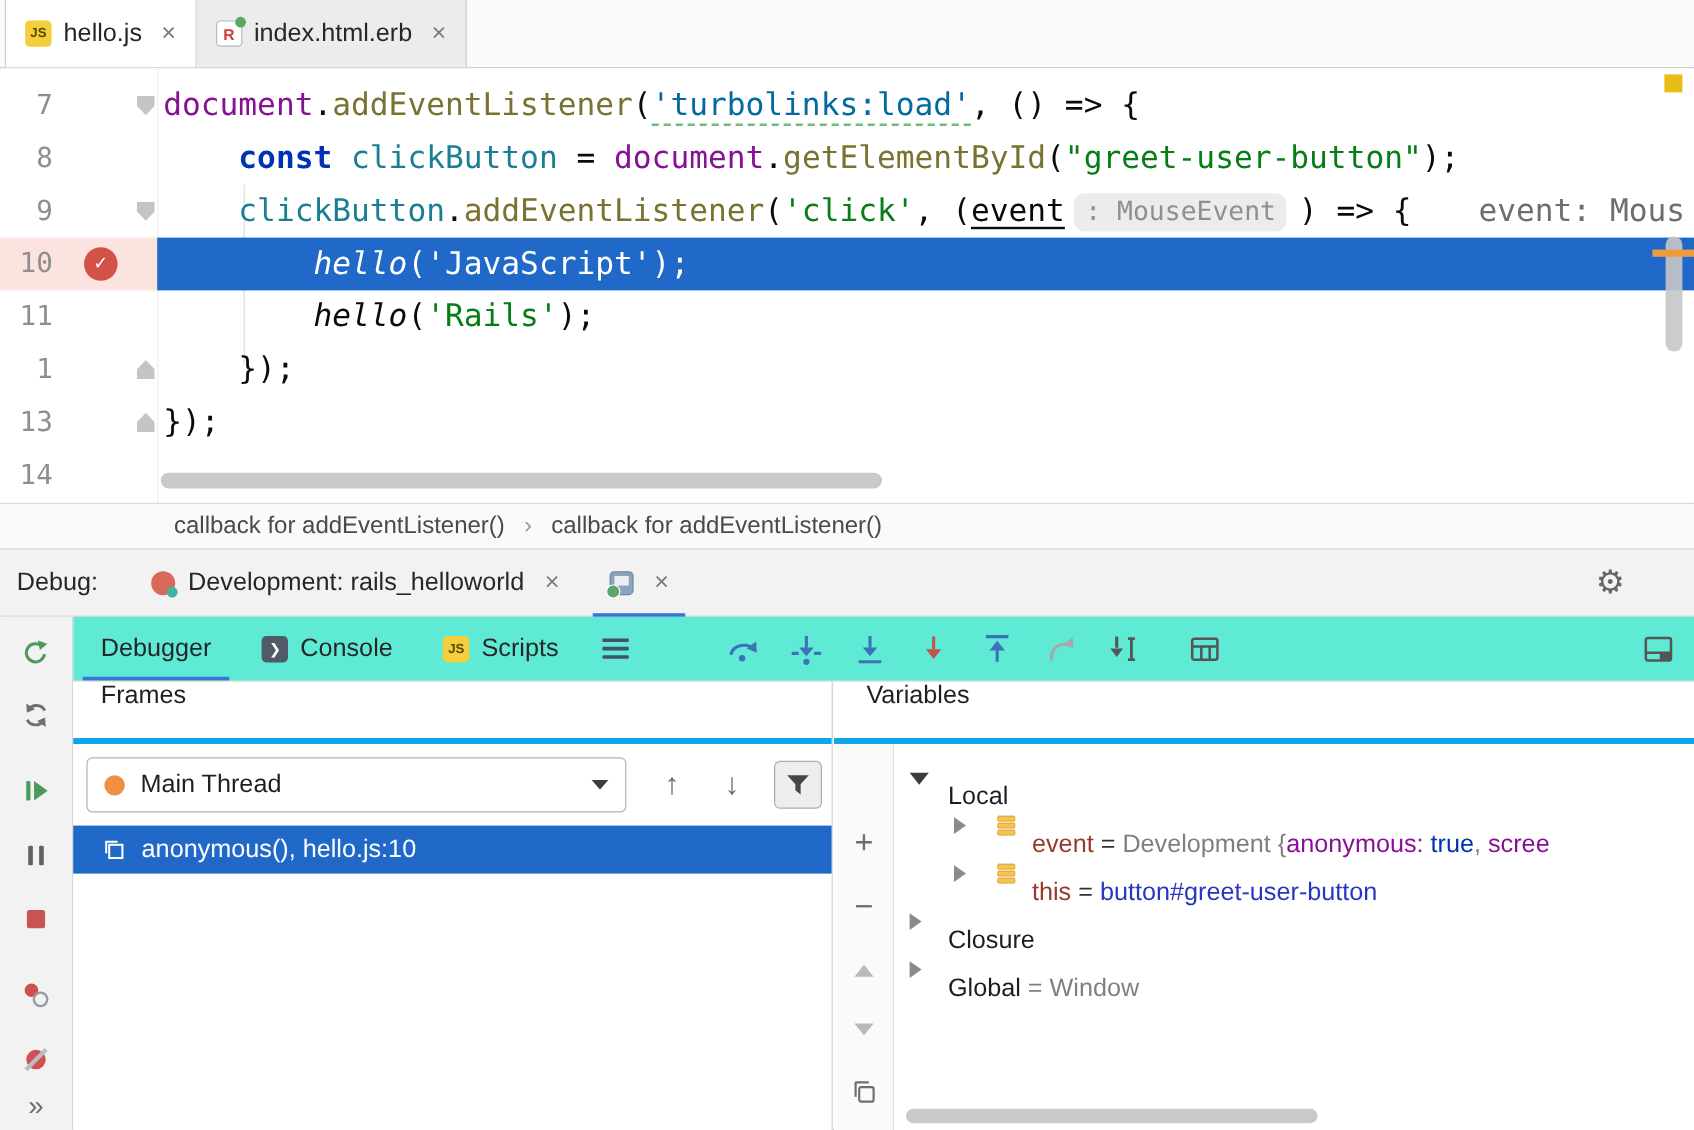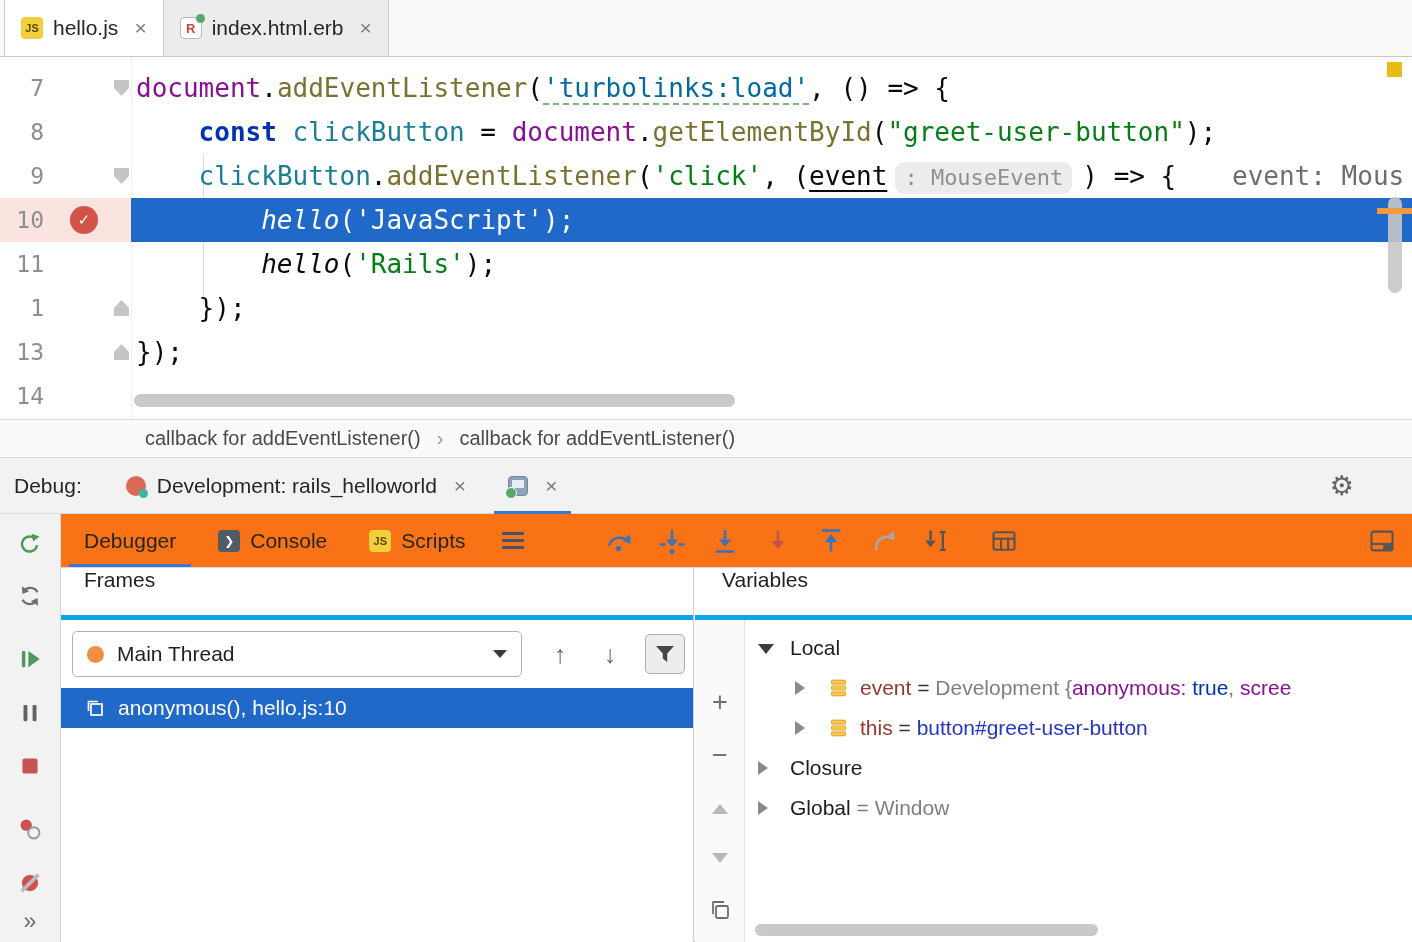--- a/index.html
+++ b/index.html
@@ -57,21 +57,21 @@
 .run-tab + .run-tab{margin-left:14px}
 .run-tab.active::after{content:"";position:absolute;left:0;right:0;bottom:-1px;height:3px;background:#3a76d8}
 .rails-run-icon{width:20px;height:20px;border-radius:50%;background:#d96a5a;position:relative;flex:none}
 .rails-run-icon::after{content:"";position:absolute;right:-2px;bottom:-2px;width:9px;height:9px;border-radius:50%;background:#3cb5a0}
 .jsdbg-run-icon{width:20px;height:20px;border-radius:4px;background:#8ba3bd;border:1px solid #71879e;position:relative;flex:none}
 .jsdbg-run-icon::before{content:"";position:absolute;left:3px;top:3px;right:3px;height:8px;background:#e8eef4}
 .jsdbg-run-icon::after{content:"";position:absolute;left:-4px;bottom:-4px;width:10px;height:10px;border-radius:50%;background:#59a869;border:1px solid #fff}
 .gear{position:absolute;right:58px;top:50%;transform:translateY(-50%);font-size:27px;color:#666}
 
 
-.debug-toolbar{position:absolute;top:514px;left:61px;right:0;height:54px;background:#f97316;border-bottom:1px solid #d8d8d8;display:flex;align-items:center;font-size:21px;color:#262626}
+.debug-toolbar{position:absolute;top:514px;left:61px;right:0;height:54px;background:#5eead4;border-bottom:1px solid #d8d8d8;display:flex;align-items:center;font-size:21px;color:#262626}
 .tw-tab{display:flex;align-items:center;gap:10px;padding:0 21px;height:100%;position:relative}
 .tw-tab:first-child{margin-left:2px}
 .tw-tab.active::after{content:"";position:absolute;left:6px;right:6px;bottom:0;height:3px;background:#3a76d8}
 .console-icon{width:22px;height:22px;border-radius:4px;background:#505b68;color:#fff;font-size:12px;display:flex;align-items:center;justify-content:center;flex:none}
 .scripts-icon{width:22px;height:22px;border-radius:4px;background:#f3cf3b;color:#584a00;font-size:11px;font-weight:bold;display:flex;align-items:center;justify-content:center;flex:none}
 .hamburger{width:22px;height:17px;margin-left:16px;display:flex;flex-direction:column;justify-content:space-between}
 .hamburger span{display:block;height:3px;background:#41516e;border-radius:1px}
 .step-buttons{position:absolute;left:544px;top:0;height:100%;display:flex;align-items:center;gap:25px}
 .step-btn{width:28px;height:28px;display:flex;align-items:center;justify-content:center}
 .step-btn.gap{margin-left:14px}
@@ -96,21 +96,21 @@
 .frame-fn{}
 
 
 .vars-panel{position:absolute;left:695px;top:568px;bottom:0;right:0;background:#fff;overflow:hidden}
 .vars-panel .panel-header{padding-left:27px}
 .watch-strip{position:absolute;left:0;top:52px;bottom:0;width:50px;background:#fafafa;border-right:1px solid #e0e0e0}
 .ws-btn{position:absolute;left:9px;width:32px;height:32px;display:flex;align-items:center;justify-content:center;font-size:27px;color:#6e6e6e}
 .tri-up{width:0;height:0;border-left:8px solid transparent;border-right:8px solid transparent;border-bottom:10px solid #b9b9b9}
 .tri-dn{width:0;height:0;border-left:8px solid transparent;border-right:8px solid transparent;border-top:10px solid #b9b9b9}
 .tree-row{position:absolute;left:50px;right:0;height:40px;line-height:40px;font-size:21px;color:#1d1d1d;white-space:pre}
-.tree-row .txt{position:absolute;top:0}
+.tree-row .txt{position:absolute;top:16px}
 .exp{position:absolute;width:0;height:0}
 .exp.down{border-left:8px solid transparent;border-right:8px solid transparent;border-top:10px solid #3c3c3c;top:16px}
 .exp.right{border-top:7px solid transparent;border-bottom:7px solid transparent;border-left:10px solid #8a8a8a;top:13px}
 .var-icon{position:absolute;top:10px;width:22px;height:20px}
 .vn{color:#98382b}.vg{color:#7f7f7f}.vp{color:#871094}.vb{color:#0033b3}.vnav{color:#2636c0}.veq{color:#333}
 .vars-hscroll{position:absolute;left:60px;top:356px;width:343px;height:12px;border-radius:6px;background:#c9c9c9}
 </style>
 </head>
 <body>
 

